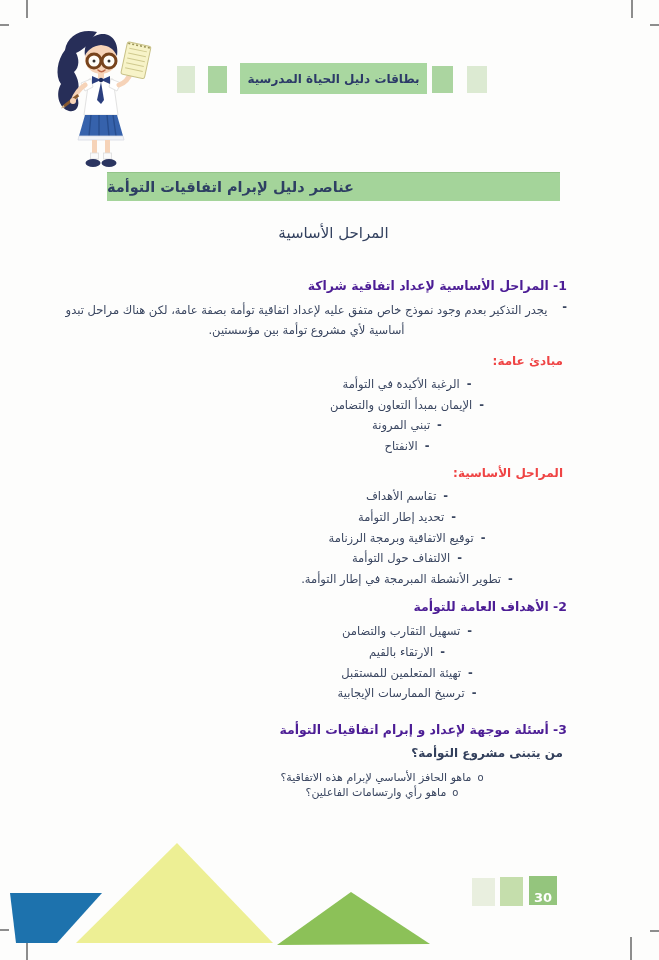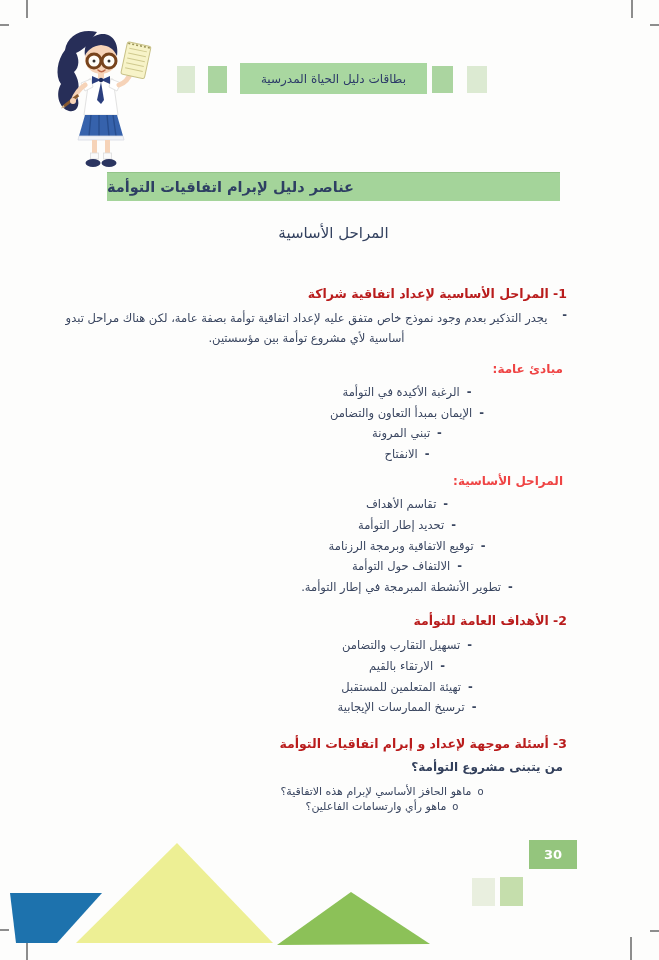--- a/index.html
+++ b/index.html
@@ -14,21 +14,21 @@
   .crop{position:absolute;background:#8d8d8d;}
   
   .sq{position:absolute;}
   .sq.pale{background:#dcead2;}
   .sq.med{background:#abd5a0;}
   .series-banner{
     position:absolute;left:240px;top:63px;width:187px;height:31px;
     background:#a9d7a0;display:flex;align-items:center;justify-content:center;
   }
   .series-banner span{
-    color:#2c3a68;font-weight:normal;font-size:12px;letter-spacing:0.3px;
+    color:#2c3a68;font-weight:bold;font-size:12px;letter-spacing:0.3px;
     direction:rtl;white-space:nowrap;
   }
   
   .twin-banner{
     position:absolute;left:107px;top:172px;width:453px;height:28px;
     background:#a4d49a;border-top:1px solid #93c489;
     display:flex;align-items:center;justify-content:flex-start;
   }
   .twin-banner span{
     color:#2e3f63;font-weight:bold;font-size:14.5px;direction:rtl;white-space:nowrap;
@@ -36,21 +36,21 @@
   .page-title{
     position:absolute;left:100px;right:92px;top:224px;
     text-align:center;color:#33415f;font-weight:normal;font-size:15px;direction:rtl;
   }
   
   .content{
     position:absolute;left:60px;right:92px;top:270px;
     direction:rtl;text-align:right;color:#3a4660;font-size:11.5px;
   }
   .sec-heading{
-    color:#b91c1c;font-weight:bold;font-size:12.5px;margin:16px 0 7px 0;white-space:nowrap;
+    color:#4c1d95;font-weight:bold;font-size:12.5px;margin:8px 0 7px 0;white-space:nowrap;
   }
   .intro-row{display:flex;direction:rtl;margin:0 0 14px 0;}
   .intro-row .dash{flex:0 0 14px;font-weight:bold;color:#3a4660;}
   .intro-row p{margin:0;flex:1;text-align:center;line-height:20px;font-size:11.5px;}
   .sub-label{font-weight:bold;color:#ef4444;font-size:12px;margin:0 4px 6px 0;}
   .blist{list-style:none;margin:0 10px 10px 0;padding:0;width:300px;
          margin-left:auto;text-align:center;}
   .blist li{line-height:20.6px;white-space:nowrap;}
   .blist .mk{display:inline-block;margin-left:7px;font-weight:bold;}
   .sec2-list{margin-bottom:18px;}
@@ -196,16 +196,16 @@
 
 <svg class="abs" style="left:0;top:835px;" width="450" height="125" viewBox="0 0 450 125" aria-hidden="true">
   <polygon points="10,58 102,58 57,108 16,108" fill="#1d72ad"></polygon>
   <polygon points="76,108 177,8 273,108" fill="#edef94"></polygon>
   <polygon points="277,110 351,57 430,109" fill="#8cc158"></polygon>
 </svg>
 
 <div>
   <div class="badge-sq b1" style="left:472px;top:878px;width:23px;height:28px;"></div>
   <div class="badge-sq b2" style="left:500px;top:877px;width:23px;height:29px;"></div>
-  <div class="badge-sq b3" style="left:529px;top:840px;width:48px;height:29px;">
+  <div class="badge-sq b3" style="left:529px;top:876px;width:28px;height:29px;align-items:flex-end;">
     <span>30</span>
   </div>
 </div>
 
 </body></html>

